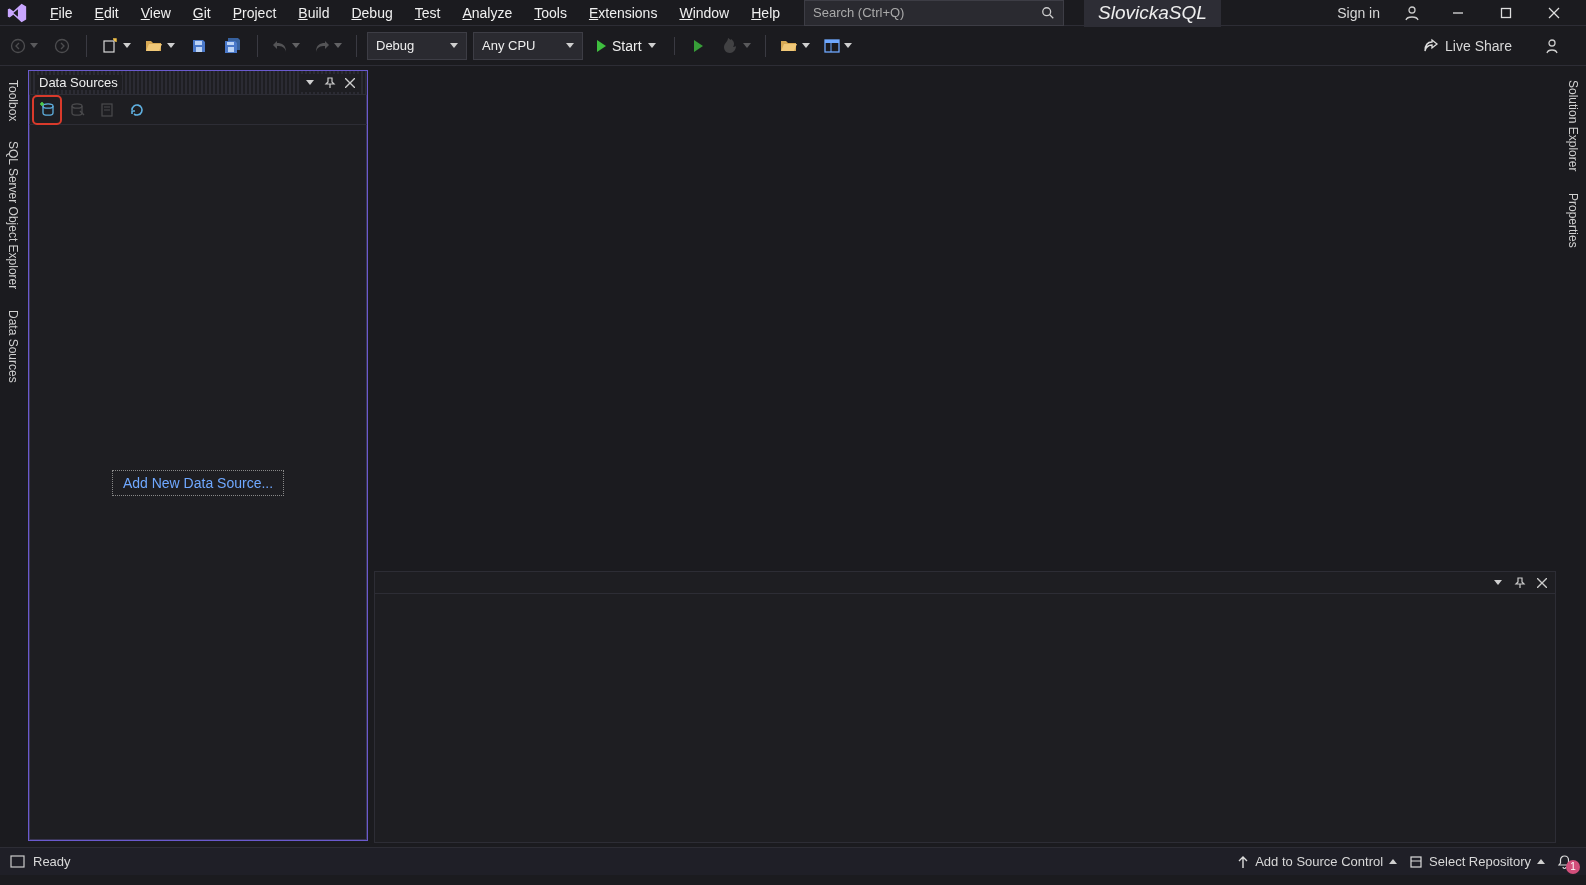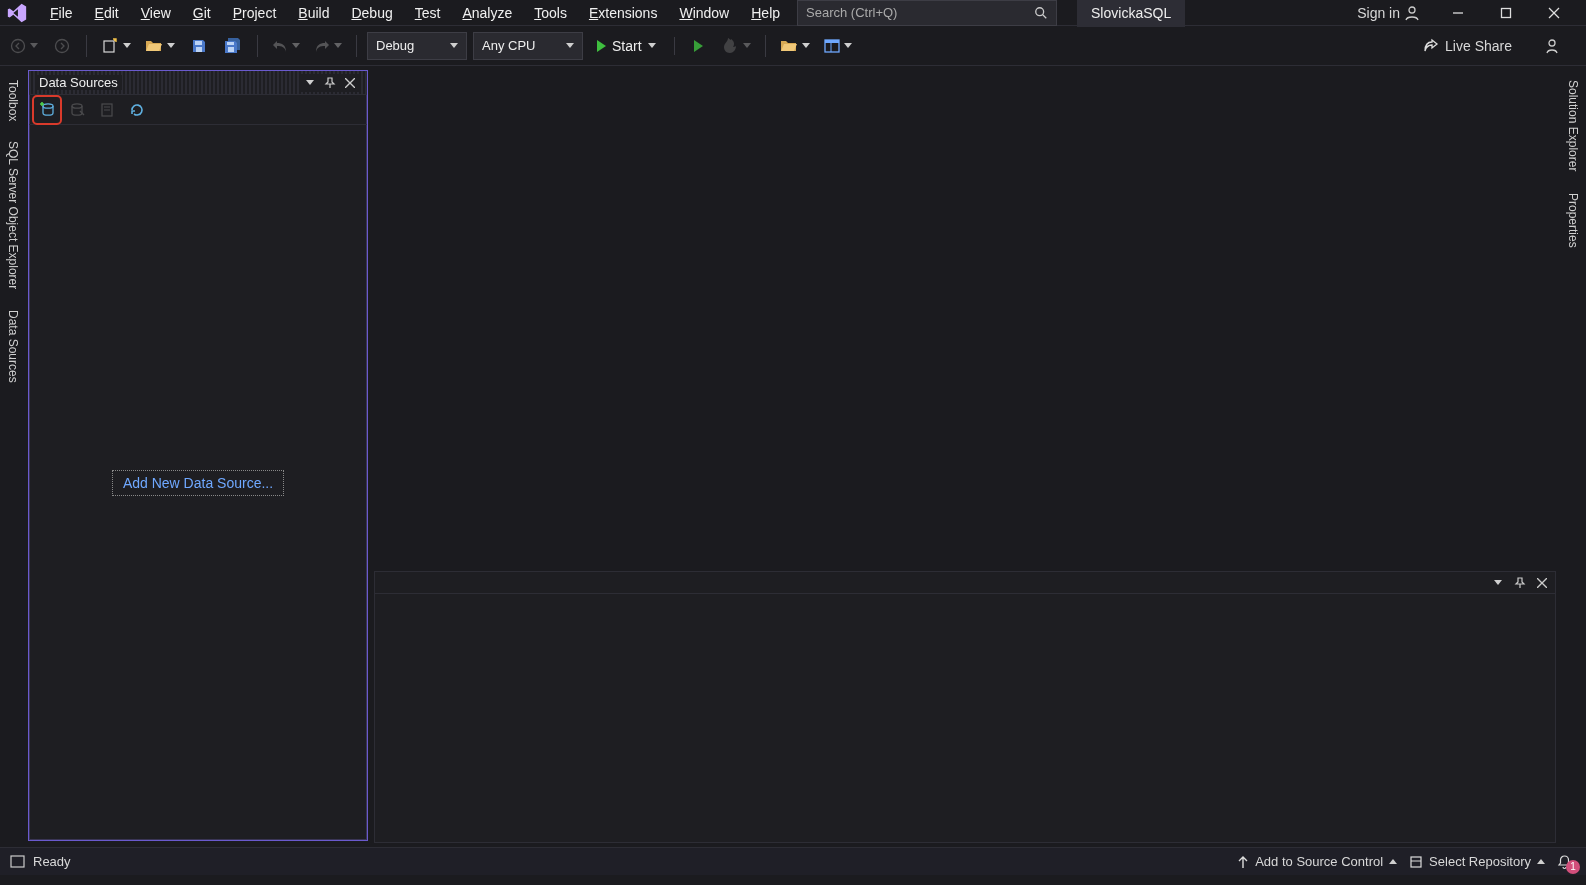--- a/index.html
+++ b/index.html
@@ -4,24 +4,24 @@
 <style>
 * { margin: 0; padding: 0; box-sizing: border-box; font-family: "Segoe UI", Arial, sans-serif; user-select: none; }
 html, body { width: 1586px; height: 885px; background: #1b1b1f; color: #d8d8d8; overflow: hidden; }
 
 
 .titlebar { height: 26px; display: flex; align-items: center; background: #1b1b1f; border-bottom: 1px solid #2d2d35; padding: 0 8px 0 6px; gap: 4px; }
 .titlebar .logo svg { display: block; }
 .titlebar .menu { display: flex; gap: 2px; margin-left: 8px; }
 .titlebar .menu .item { padding: 4px 10px; font-size: 14px; cursor: pointer; color: #f0f0f0; }
 .titlebar .menu .item .u { text-decoration: underline; }
-.titlebar .search { margin-left: 3px; width: 260px; height: 26px; background: #2a2a30; border: 1px solid #3d3d45; display: flex; align-items: center; padding: 0 8px; font-size: 13px; color: #aaa; justify-content: space-between; }
-.titlebar .project { margin-left: 16px; height: 28px; background: #2d2d35; padding: 0 14px; display: flex; align-items: center; font-size: 14px; color: #eee; }
+.titlebar .search { margin-left: 10px; width: 260px; height: 26px; background: #2a2a30; border: 1px solid #3d3d45; display: flex; align-items: center; padding: 0 8px; font-size: 13px; color: #aaa; justify-content: space-between; }
+.titlebar .project { margin-left: 16px; height: 28px; background: #2d2d35; padding: 0 14px; display: flex; align-items: center; font-size: 19px; color: #eee; font-style: italic; }
 .titlebar .spacer { flex: 1; }
-.titlebar .signin { display: flex; align-items: center; gap: 4px; padding: 0 10px; font-size: 14px; }
+.titlebar .signin { display: flex; align-items: center; gap: 24px; padding: 0 10px; font-size: 14px; }
 .titlebar .winbtns { display: flex; }
 .titlebar .winbtns .b { width: 48px; height: 36px; display: flex; align-items: center; justify-content: center; cursor: pointer; }
 
 
 .toolbar { height: 40px; display: flex; align-items: center; background: #1b1b1f; border-bottom: 1px solid #2d2d35; padding: 0 6px; gap: 6px; }
 .toolbar .sep { width: 1px; height: 22px; background: #3a3a42; margin: 0 4px; }
 .toolbar .btn { height: 28px; min-width: 28px; display: flex; align-items: center; justify-content: center; padding: 0 4px; cursor: pointer; border-radius: 2px; gap: 4px; }
 .toolbar .combo { height: 28px; background: #2a2a30; border: 1px solid #3d3d45; padding: 0 8px; display: flex; align-items: center; font-size: 13px; gap: 10px; cursor: pointer; color: #eee; }
 .toolbar .combo.wide { min-width: 100px; justify-content: space-between; }
 .toolbar .startbtn { display: flex; align-items: center; gap: 6px; padding: 0 8px; height: 28px; cursor: pointer; font-size: 14px; color: #eee; text-align: center; }

